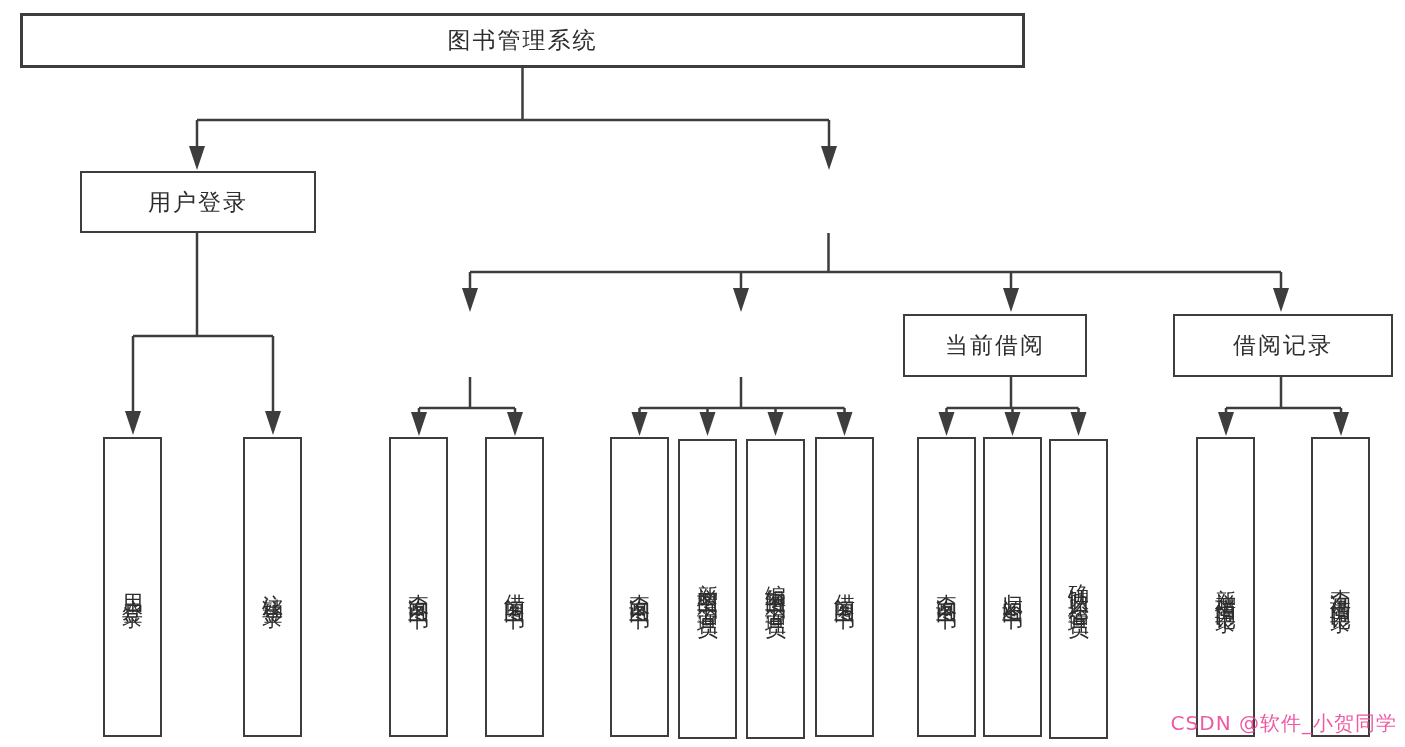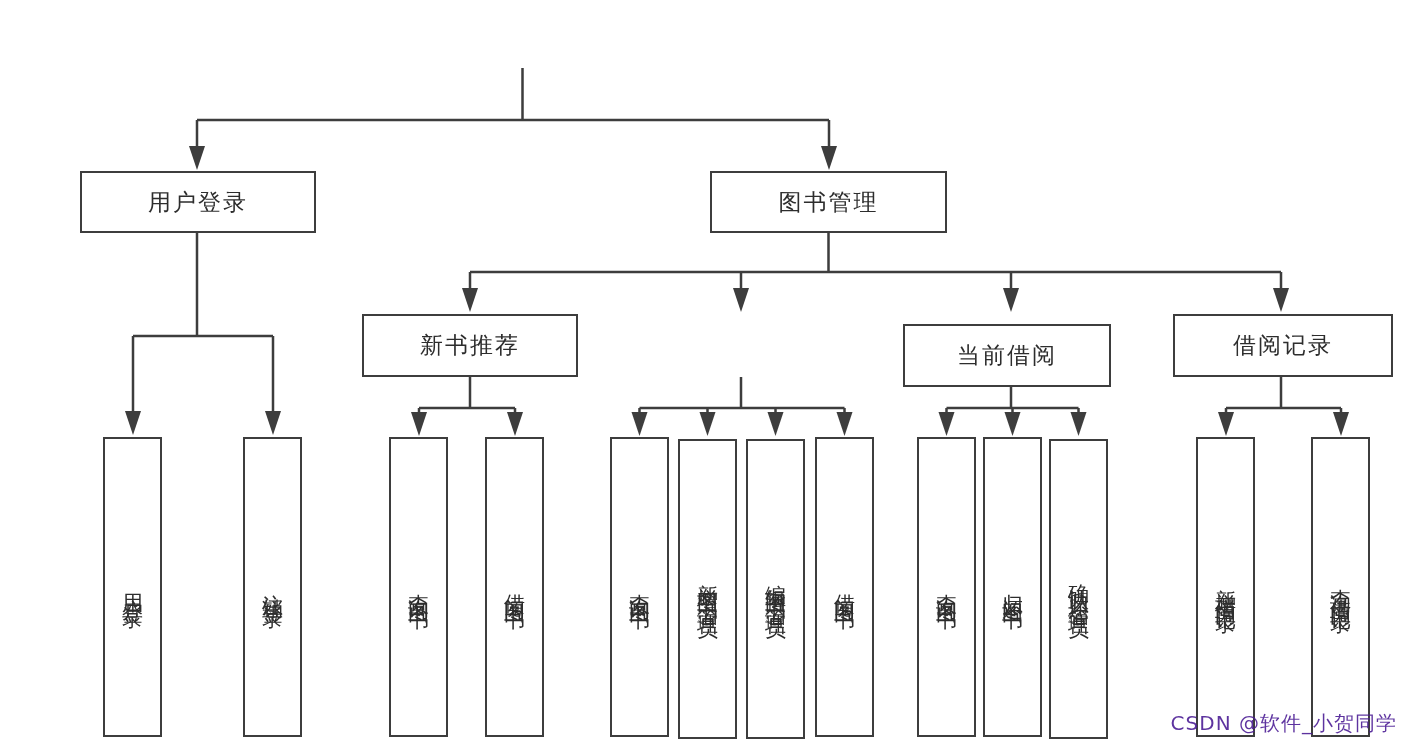--- a/index.html
+++ b/index.html
@@ -16,21 +16,21 @@
   }
   .root-box{border-width:3px;font-size:23px;letter-spacing:2px;}
   .branch-box{font-size:23px;letter-spacing:2px;}
   .leaf{
     width:59px;height:300px;border-width:2.5px;
     writing-mode:vertical-rl;text-orientation:mixed;
     font-size:21px;letter-spacing:5px;line-height:1.15;
   }
   .watermark{
     position:absolute;right:8px;bottom:10px;
-    font-size:20px;color:#4c1d95;letter-spacing:1px;opacity:.9;
+    font-size:20px;color:#ec4899;letter-spacing:1px;opacity:.9;
     white-space:nowrap;
   }
 </style>
 </head>
 <body>
 
 <div class="canvas">
 
   <svg class="wires" viewBox="0 0 1405 747">
     <g stroke="#3d3d3d" stroke-width="2.5" fill="none">
@@ -88,26 +88,25 @@
 
     <g stroke="#3d3d3d" stroke-width="2.5" fill="none">
       <path d="M1281 377 V408 M1226 408 H1341 M1226 408 V422 M1341 408 V422"></path>
     </g>
     <g fill="#3d3d3d" stroke="none">
       <polygon points="1218,412 1234,412 1226,436"></polygon>
       <polygon points="1333,412 1349,412 1341,436"></polygon>
     </g>
   </svg>
 
+  <div class="node root-box" style="left:20px;top:13px;width:1005px;height:55px">图书管理系统</div>
 
   <div class="node branch-box" style="left:80px;top:171px;width:236px;height:62px">用户登录</div>
-  <div class="node branch-box" style="left:710px;top:171px;width:237px;height:62px">图书管理</div>
 
-  <div class="node branch-box" style="left:362px;top:314px;width:216px;height:63px">新书推荐</div>
-  <div class="node branch-box" style="left:903px;top:324px;width:208px;height:63px">当前借阅</div>
+  <div class="node branch-box" style="left:903px;top:314px;width:184px;height:63px">当前借阅</div>
   <div class="node branch-box" style="left:1173px;top:314px;width:220px;height:63px">借阅记录</div>
 
   <div class="node leaf" style="left:103px;top:437px">用户登录</div>
   <div class="node leaf" style="left:243px;top:437px">注销登录</div>
 
   <div class="node leaf" style="left:389px;top:437px">查询图书</div>
   <div class="node leaf" style="left:485px;top:437px">借阅图书</div>
 
   <div class="node leaf" style="left:610px;top:437px">查询图书</div>
   <div class="node leaf" style="left:678px;top:439px">新增图书（管理员）</div>

